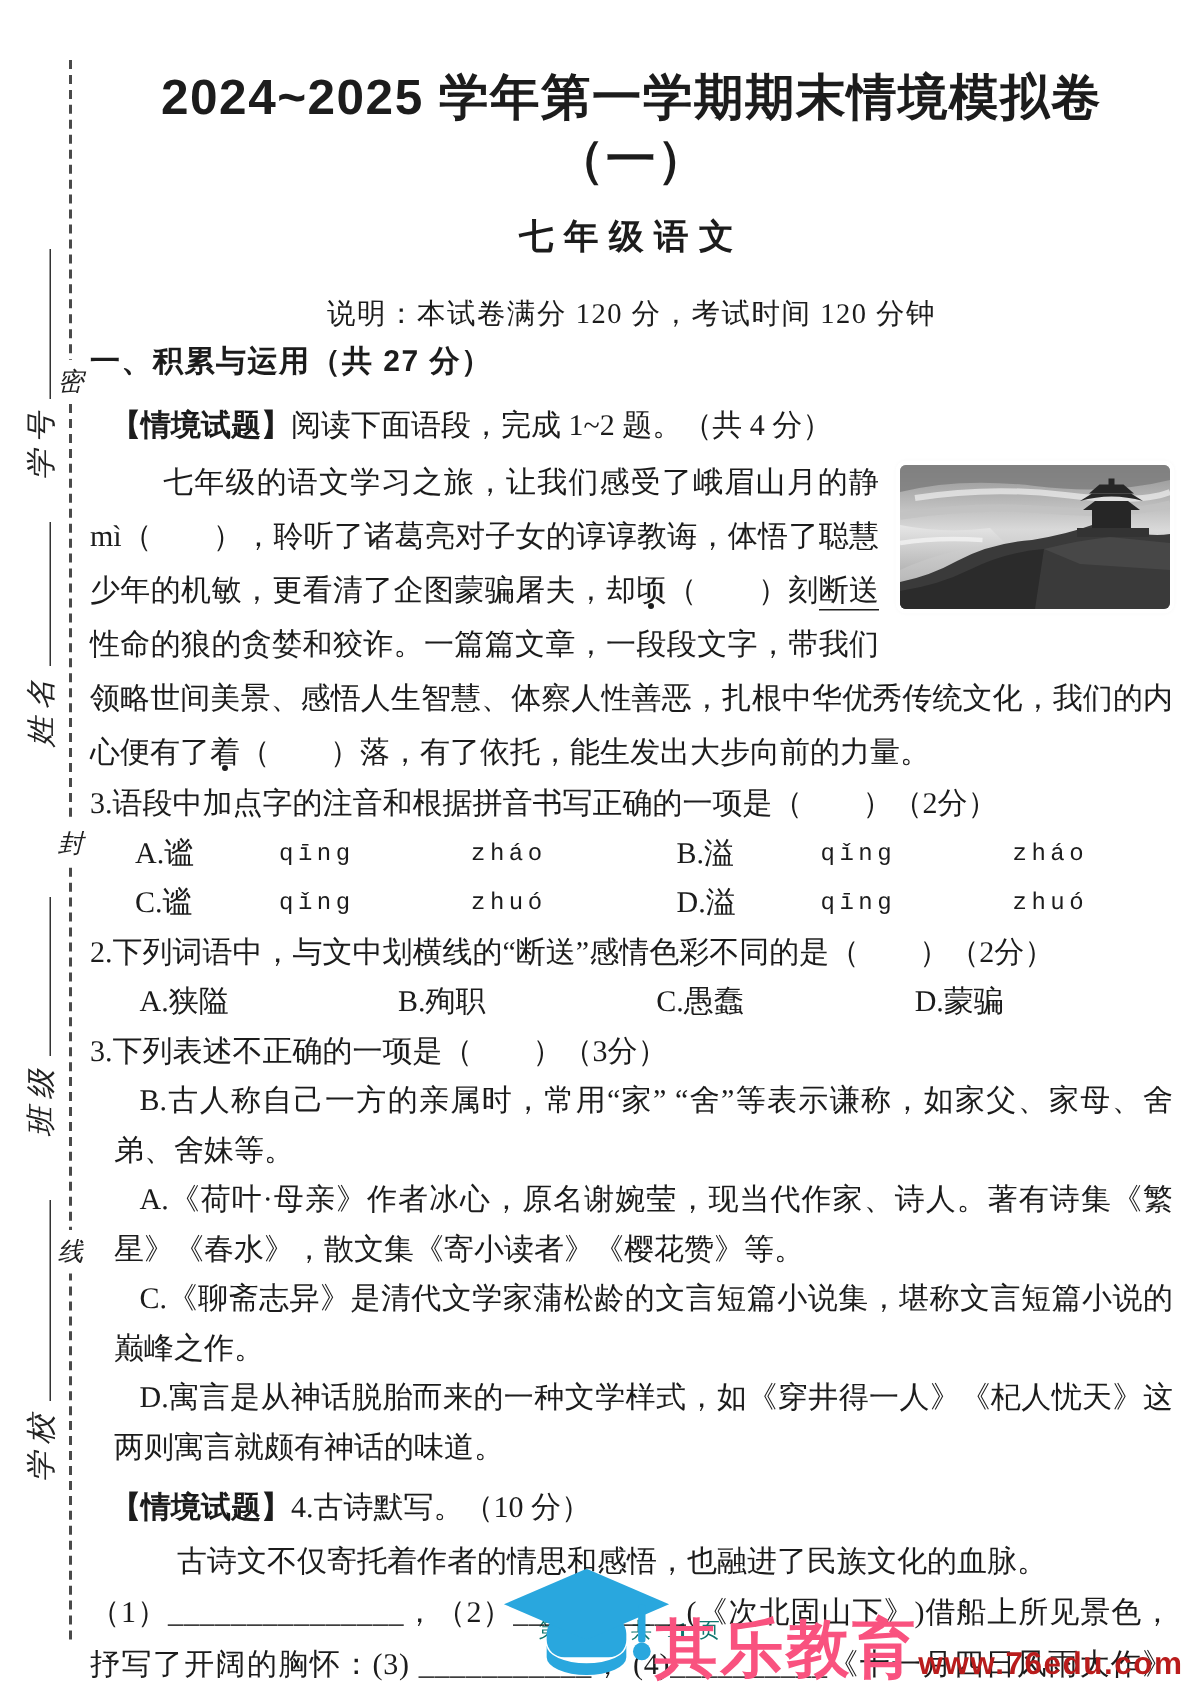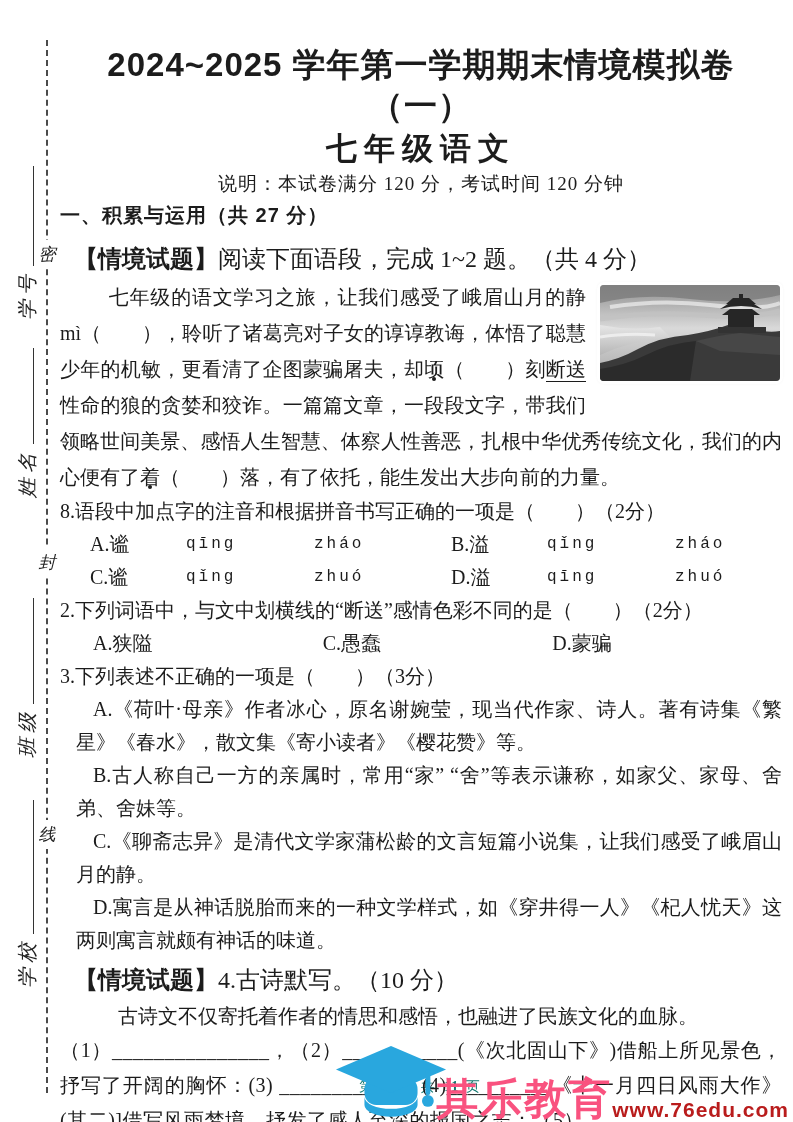--- a/index.html
+++ b/index.html
@@ -17,26 +17,26 @@
   .seal-group { position:absolute; transform:rotate(-90deg); transform-origin:0 0;
     white-space:nowrap; font-style:italic; font-size:20px; letter-spacing:5px; color:#222; }
   .seal-blank { display:inline-block; border-bottom:1.6px solid #333; height:14px;
     vertical-align:baseline; margin-left:4px; }
   .seal-char { position:absolute; left:38px; width:18px; text-align:center;
     font-size:17px; font-style:italic; color:#222; background:#fff; padding:3px 0; z-index:2; }
 
   
   .content { position:absolute; left:60px; top:44px; width:722px; }
   .hei { font-family:"Liberation Sans","DejaVu Sans",sans-serif; font-weight:bold; }
-  .title { font-size:33px; text-align:center; letter-spacing:1px; margin-bottom:1px; line-height:1.25; }
-  .subtitle { font-size:31px; text-align:center; letter-spacing:7px; margin-bottom:1px; }
+  .title { font-size:33px; text-align:center; letter-spacing:1px; margin-bottom:15px; line-height:1.25; }
+  .subtitle { font-size:23px; text-align:center; letter-spacing:7px; margin-bottom:23px; }
   .note { font-size:19px; text-align:center; margin-bottom:5px; letter-spacing:1px; }
   .section-heading { font-size:20px; margin:3px 0 6px; letter-spacing:1px; }
 
-  .prompt { font-size:24px; line-height:32px; padding-left:14px; margin:14px 0 4px; }
+  .prompt { font-size:20px; line-height:32px; padding-left:14px; margin:14px 0 4px; }
   .prompt b { font-family:"Liberation Sans","DejaVu Sans",sans-serif; }
 
   .passage { font-size:20px; line-height:36px; text-align:justify; text-indent:0; }
   .passage .lead-indent { display:inline-block; width:2.4em; }
   .photo { float:right; width:180px; height:96px; margin:6px 2px 8px 14px;
     border-radius:4px; overflow:hidden; box-shadow:0 0 0 3px #fff, 0 0 4px rgba(0,0,0,.25); }
   .photo svg { display:block; width:100%; height:100%; }
   .ul { border-bottom:1.8px solid #1c1c1c; padding-bottom:1px; }
   .du { position:relative; }
   .du::after { content:""; position:absolute; left:50%; transform:translateX(-50%);
@@ -135,21 +135,21 @@
             <path d="M126,19 L156,19 L149,13 L133,13 Z"></path>
             <rect x="139" y="9" width="4" height="5"></rect>
           </g>
           <path d="M118,42 L166,42 L166,48 L118,48 Z" fill="#333333"></path>
         </svg>
       </div>
       <span class="lead-indent"></span><span>七年级的语文学习之旅，让我们感受了峨眉山月的静 mì（　　），聆听了诸葛亮对子女的谆谆教诲，体悟了聪慧少年的机敏，更看清了企图蒙骗屠夫，却</span><span class="du">顷</span><span>（　　）刻</span><span class="ul">断送</span><span>性命的狼的贪婪和狡诈。一篇篇文章，一段段文字，带我们领略世间美景、感悟人生智慧、体察人性善恶，扎根中华优秀传统文化，我们的内心便有了</span><span class="du">着</span><span>（　　）落，有了依托，能生发出大步向前的力量。</span>
     </div>
 
     <div class="qblock">
-      <div class="stem">8.语段中加点字的注音和根据拼音书写正确的一项是（　　）（2分）</div>
+      <div class="stem">3.语段中加点字的注音和根据拼音书写正确的一项是（　　）（2分）</div>
       <div class="q1-row">
         <div class="q1-opt">
           <span class="hz">A.谧</span>
           <span class="py">qīng</span>
           <span class="py">zháo</span>
         </div>
         <div class="q1-opt">
           <span class="hz">B.溢</span>
           <span class="py">qǐng</span>
           <span class="py">zháo</span>
@@ -166,30 +166,31 @@
           <span class="py">qīng</span>
           <span class="py">zhuó</span>
         </div>
       </div>
     </div>
 
     <div class="qblock">
       <div class="stem">2.下列词语中，与文中划横线的“断送”感情色彩不同的是（　　）（2分）</div>
       <div class="q2-options">
         <span>A.狭隘</span>
+        <span>B.殉职</span>
         <span>C.愚蠢</span>
         <span>D.蒙骗</span>
       </div>
     </div>
 
     <div class="qblock">
       <div class="stem">3.下列表述不正确的一项是（　　）（3分）</div>
+      <div class="q3-option">B.古人称自己一方的亲属时，常用“家” “舍”等表示谦称，如家父、家母、舍弟、舍妹等。</div>
       <div class="q3-option">A.《荷叶·母亲》作者冰心，原名谢婉莹，现当代作家、诗人。著有诗集《繁星》《春水》，散文集《寄小读者》《樱花赞》等。</div>
-      <div class="q3-option">B.古人称自己一方的亲属时，常用“家” “舍”等表示谦称，如家父、家母、舍弟、舍妹等。</div>
-      <div class="q3-option">C.《聊斋志异》是清代文学家蒲松龄的文言短篇小说集，让我们感受了峨眉山月的静。</div>
+      <div class="q3-option">C.《聊斋志异》是清代文学家蒲松龄的文言短篇小说集，堪称文言短篇小说的巅峰之作。</div>
       <div class="q3-option">D.寓言是从神话脱胎而来的一种文学样式，如《穿井得一人》《杞人忧天》这两则寓言就颇有神话的味道。</div>
     </div>
 
     <p class="prompt" style="margin-top:7px;"><b>【情境试题】</b><span>4.古诗默写。（10 分）</span></p>
     <div class="q4-lead">古诗文不仅寄托着作者的情思和感悟，也融进了民族文化的血脉。</div>
     <div class="q4-fill">（1）_______________，（2）___________(《次北固山下》)借船上所见景色，抒写了开阔的胸怀：(3) ___________，  (4)__________《十一月四日风雨大作》(其二)]借写风雨梦境，抒发了感人至深的报国之志：（5）________，</div>
 
   </div>
 
   <div class="page-footer"><span>第</span> <b>1</b> <span>页 共</span> <b>11</b> <span>页</span></div>

